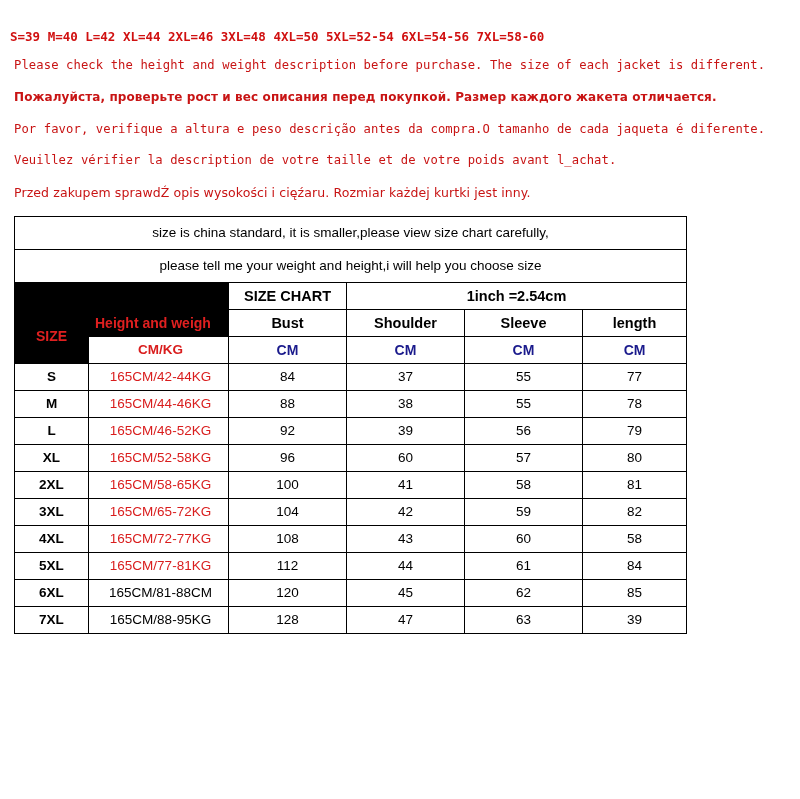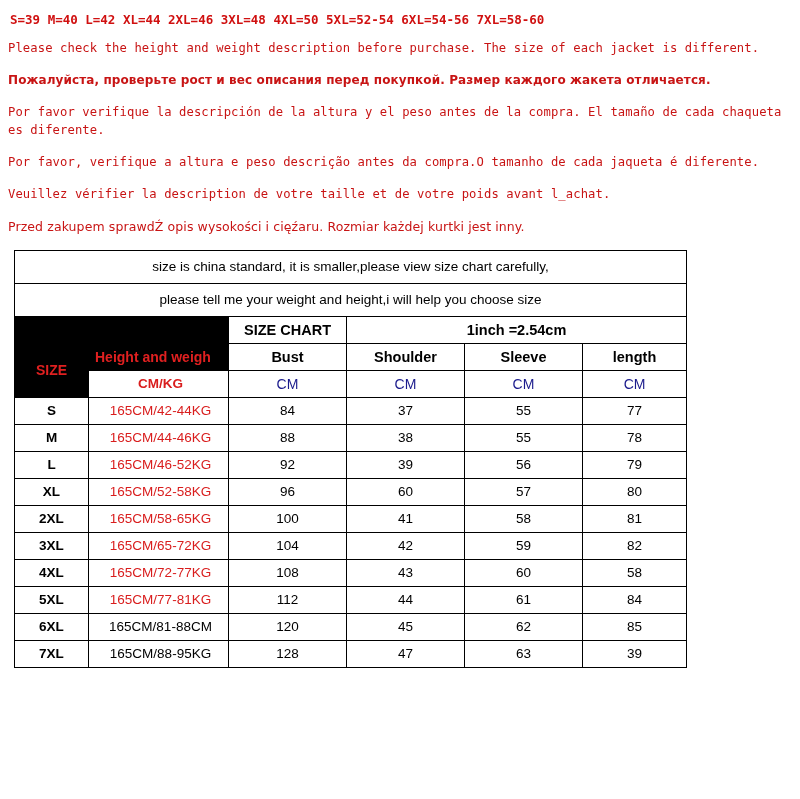--- a/index.html
+++ b/index.html
@@ -19,25 +19,25 @@
     width: 800px;
     height: 799px;
     box-sizing: border-box;
   }
   .size-key {
     font-family: "DejaVu Sans Mono", monospace;
     font-size: 12.5px;
     font-weight: bold;
     color: #d01010;
     letter-spacing: 0px;
-    padding: 12px 10px 0 10px;
+    padding: 29px 10px 0 10px;
     white-space: nowrap;
   }
   .notes {
-    padding: 12px 14px 0 8px;
+    padding: 12px 14px 0 14px;
   }
   .note {
     font-family: "DejaVu Sans Mono", monospace;
     font-size: 12.2px;
     line-height: 1.55;
     color: #c81414;
     margin-bottom: 13px;
     letter-spacing: 0.1px;
   }
   .note.cyr {
@@ -88,21 +88,21 @@
     background: #000000;
     color: #e02020 !important;
     font-weight: bold;
     font-size: 14px !important;
   }
   .hdr-bold {
     font-weight: bold;
     font-size: 14.5px !important;
   }
   .hdr-bold-blue {
-    font-weight: normal;
+    font-weight: bold;
     font-size: 14px !important;
     color: #1a1a8c !important;
   }
   .sizecell {
     font-weight: bold;
     font-size: 14px;
   }
   .hw {
     color: #d91d1d !important;
     text-align: right;
@@ -127,21 +127,20 @@
 </head>
 <body>
 
 <div class="page">
 
   <div class="size-key">S=39  M=40  L=42  XL=44  2XL=46  3XL=48  4XL=50  5XL=52-54  6XL=54-56  7XL=58-60</div>
 
   <div class="notes">
     <div class="note en">Please check the height and weight description before purchase. The size of each jacket is different.</div>
     <div class="note cyr">Пожалуйста, проверьте рост и вес описания перед покупкой. Размер каждого жакета отличается.</div>
-    <div class="note es">Por favor verifique la descripción de la altura y el peso antes de la compra. El tamaño de cada chaqueta es diferente.</div>
     <div class="note pt">Por favor, verifique a altura e peso descrição antes da compra.O tamanho de cada jaqueta é diferente.</div>
     <div class="note fr">Veuillez vérifier la description de votre taille et de votre poids avant l_achat.</div>
     <div class="note pl">Przed zakupem sprawdŹ opis wysokości i cięźaru. Rozmiar każdej kurtki jest inny.</div>
   </div>
 
   <table class="chart">
     <colgroup>
       <col class="col-size">
       <col class="col-hw">
       <col class="col-bust">

